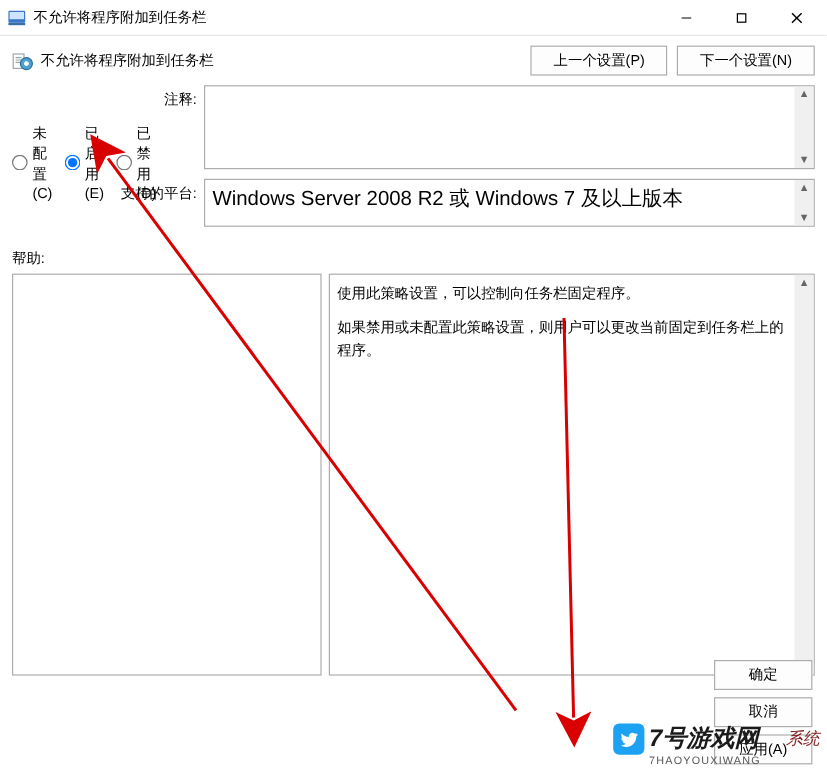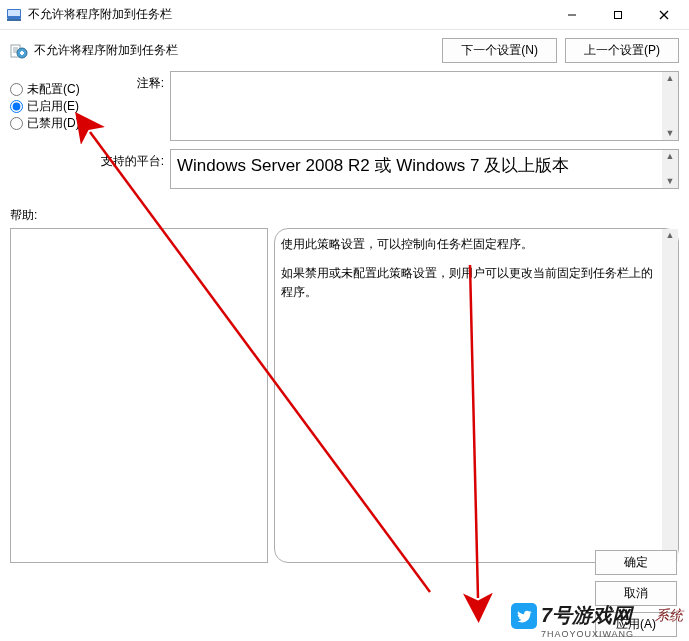--- a/index.html
+++ b/index.html
@@ -70,21 +70,22 @@
 
   
   .config-row {
     display: flex;
     padding: 4px 10px 0 10px;
   }
   .radios {
     width: 90px;
     padding-top: 10px;
     display: flex;
-    flex-direction: column;
+    flex-direction: row;
+    gap: 10px;
   }
   .radio-item {
     display: flex;
     align-items: center;
     gap: 4px;
     font-size: 12px;
   }
   .radio-item input { margin: 0; }
   .right-fields {
     flex: 1;
@@ -146,21 +147,21 @@
     padding: 0 10px;
     gap: 6px;
   }
   .panel {
     border: 1px solid #adadad;
     background: #fff;
     height: 335px;
     position: relative;
   }
   .panel.options { width: 258px; }
-  .panel.help { flex: 1; border-radius: 14px; }
+  .panel.help { flex: 1; }
   .panel .inner {
     padding: 6px 20px 6px 6px;
     font-size: 12px;
     height: 100%;
     overflow: hidden;
   }
   .help-text p { margin: 0 0 10px 0; line-height: 1.6; }
 
   
   .footer {
@@ -220,22 +221,22 @@
       <line x1="3" y1="6" x2="8" y2="6" stroke="#9aa8b0"></line>
         <line x1="3" y1="8" x2="8" y2="8" stroke="#9aa8b0"></line>
         <line x1="3" y1="10" x2="8" y2="10" stroke="#9aa8b0"></line>
       <circle cx="12" cy="11" r="5" fill="#4ea1d3" stroke="#2b6f9a"></circle>
       <rect x="11" y="9" width="2" height="4" fill="#fff"></rect>
         <rect x="10" y="10" width="4" height="2" fill="#fff"></rect>
     </svg>
   </span>
   <span class="setting-name">不允许将程序附加到任务栏</span>
   <div class="nav-buttons">
+    <button class="btn">上一个设置(P)</button>
     <button class="btn">下一个设置(N)</button>
-    <button class="btn">上一个设置(P)</button>
   </div>
 </div>
 
 <div class="config-row">
   <div class="radios">
     <label class="radio-item">
       <input type="radio" name="st" style="">
       <span>未配置(C)</span>
     </label>
     <label class="radio-item">

